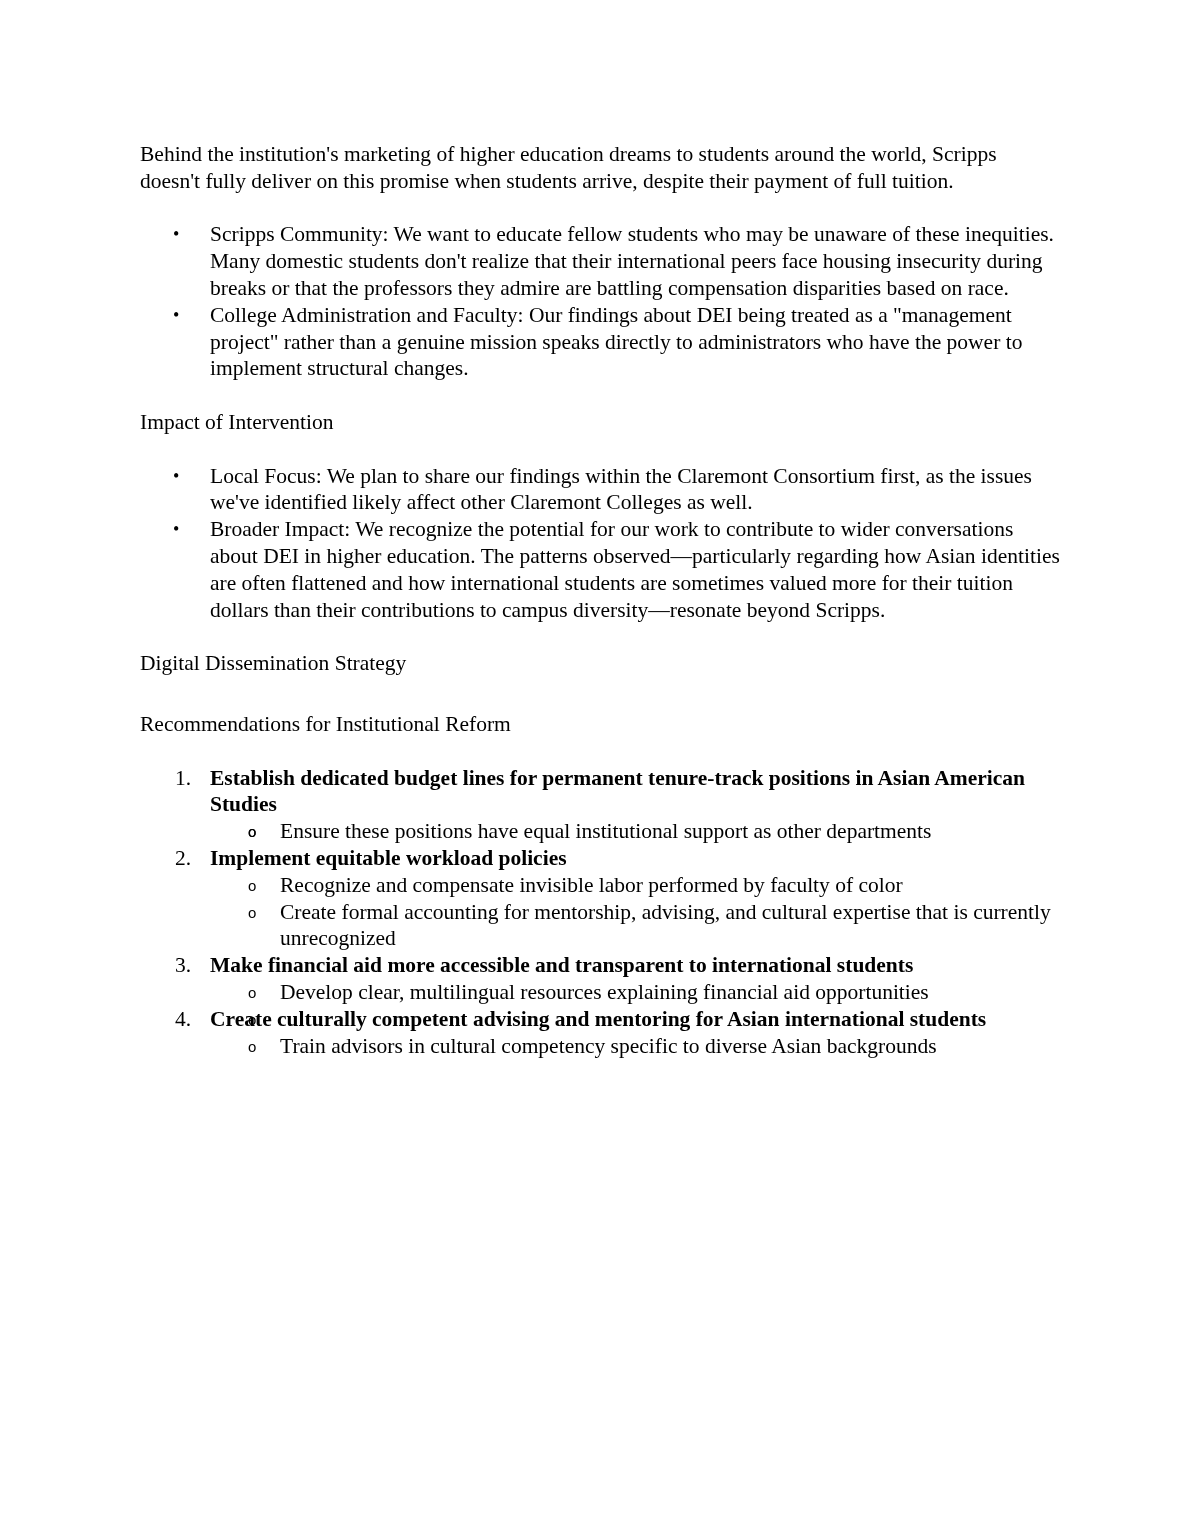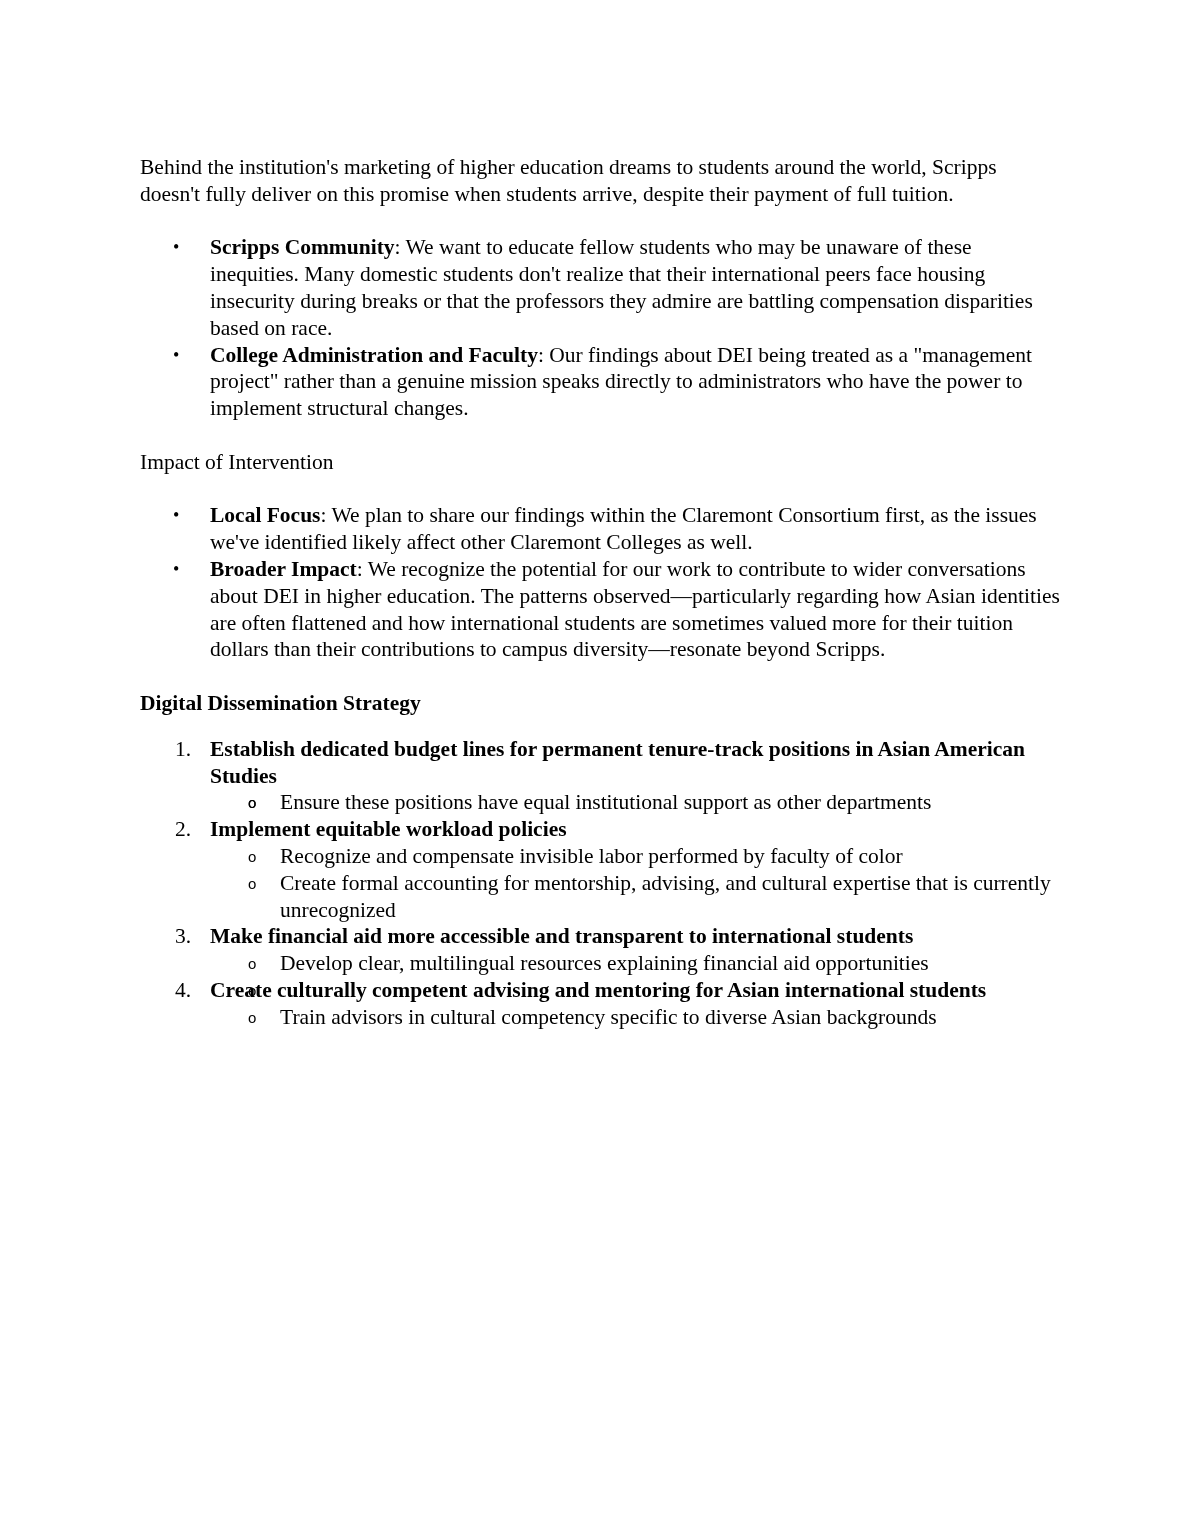--- a/index.html
+++ b/index.html
@@ -1,41 +1,41 @@
 <!DOCTYPE html>
 <html><head>
   <meta charset="utf-8">
   <style>
     html, body { margin: 0; padding: 0; background: #ffffff; }
     body {
       width: 1187px; height: 1536px; position: relative; overflow: hidden;
       font-family: "Liberation Serif", "DejaVu Serif", serif;
       color: #000000; font-size: 21.5px; line-height: 26.8px;
     }
-    .page { position: absolute; left: 140px; top: 154px; width: 920px; }
+    .page { position: absolute; left: 140px; top: 141px; width: 920px; }
     p { margin: 0; }
     .para { margin-bottom: 26.8px; }
     .heading-plain { margin-bottom: 26.8px; }
-    .heading-bold { font-weight: bold; margin-bottom: 19px; }
+    .heading-bold { font-weight: normal; margin-bottom: 34px; }
     ul.bullets { list-style: none; margin: 0 0 26.8px 0; padding: 0; }
     ul.bullets li { position: relative; padding-left: 70px; }
     ul.bullets li .bullet {
       position: absolute; left: 33px; top: 0; font-size: 18px;
     }
     ol.recs { list-style: none; margin: 0; padding: 0; }
     ol.recs > li { position: relative; padding-left: 70px; }
     ol.recs > li .num { position: absolute; left: 35px; top: 0; }
     ol.recs > li .rec-title { font-weight: bold; }
     ul.sub { list-style: none; margin: 0; padding: 0; }
     ul.sub li { position: relative; padding-left: 70px; }
     ul.sub li .circle {
       position: absolute; left: 38px; top: 1px; font-size: 15px;
       font-family: "Liberation Sans", "DejaVu Sans", sans-serif;
     }
-    b { font-weight: bold; text-align: center; }
+    b { font-weight: normal; text-align: center; }
   </style>
 </head>
 <body>
 
 <div class="page">
 
   <p class="para">Behind the institution's marketing of higher education dreams to students around the world, Scripps doesn't fully deliver on this promise when students arrive, despite their payment of full tuition.</p>
 
 
   <ul class="bullets">
@@ -58,20 +58,21 @@
     </li>
     <li>
       <span class="bullet">•</span>
       <b>Broader Impact</b><span>: We recognize the potential for our work to contribute to wider conversations about DEI in higher education. The patterns observed—particularly regarding how Asian identities are often flattened and how international students are sometimes valued more for their tuition dollars than their contributions to campus diversity—resonate beyond Scripps.</span>
     </li>
   </ul>
 
   <p class="heading-bold">Digital Dissemination Strategy</p>
 
 
+  <p class="heading-plain">Recommendations for Institutional Reform</p>
 
   <ol class="recs">
     <li>
       <span class="num">1.</span>
       <span class="rec-title">Establish dedicated budget lines for permanent tenure-track positions in Asian American Studies</span>
       <ul class="sub">
         <li><span class="circle">o</span></li>
         <li><span class="circle">o</span><span>Ensure these positions have equal institutional support as other departments</span></li>
       </ul>
     </li>

